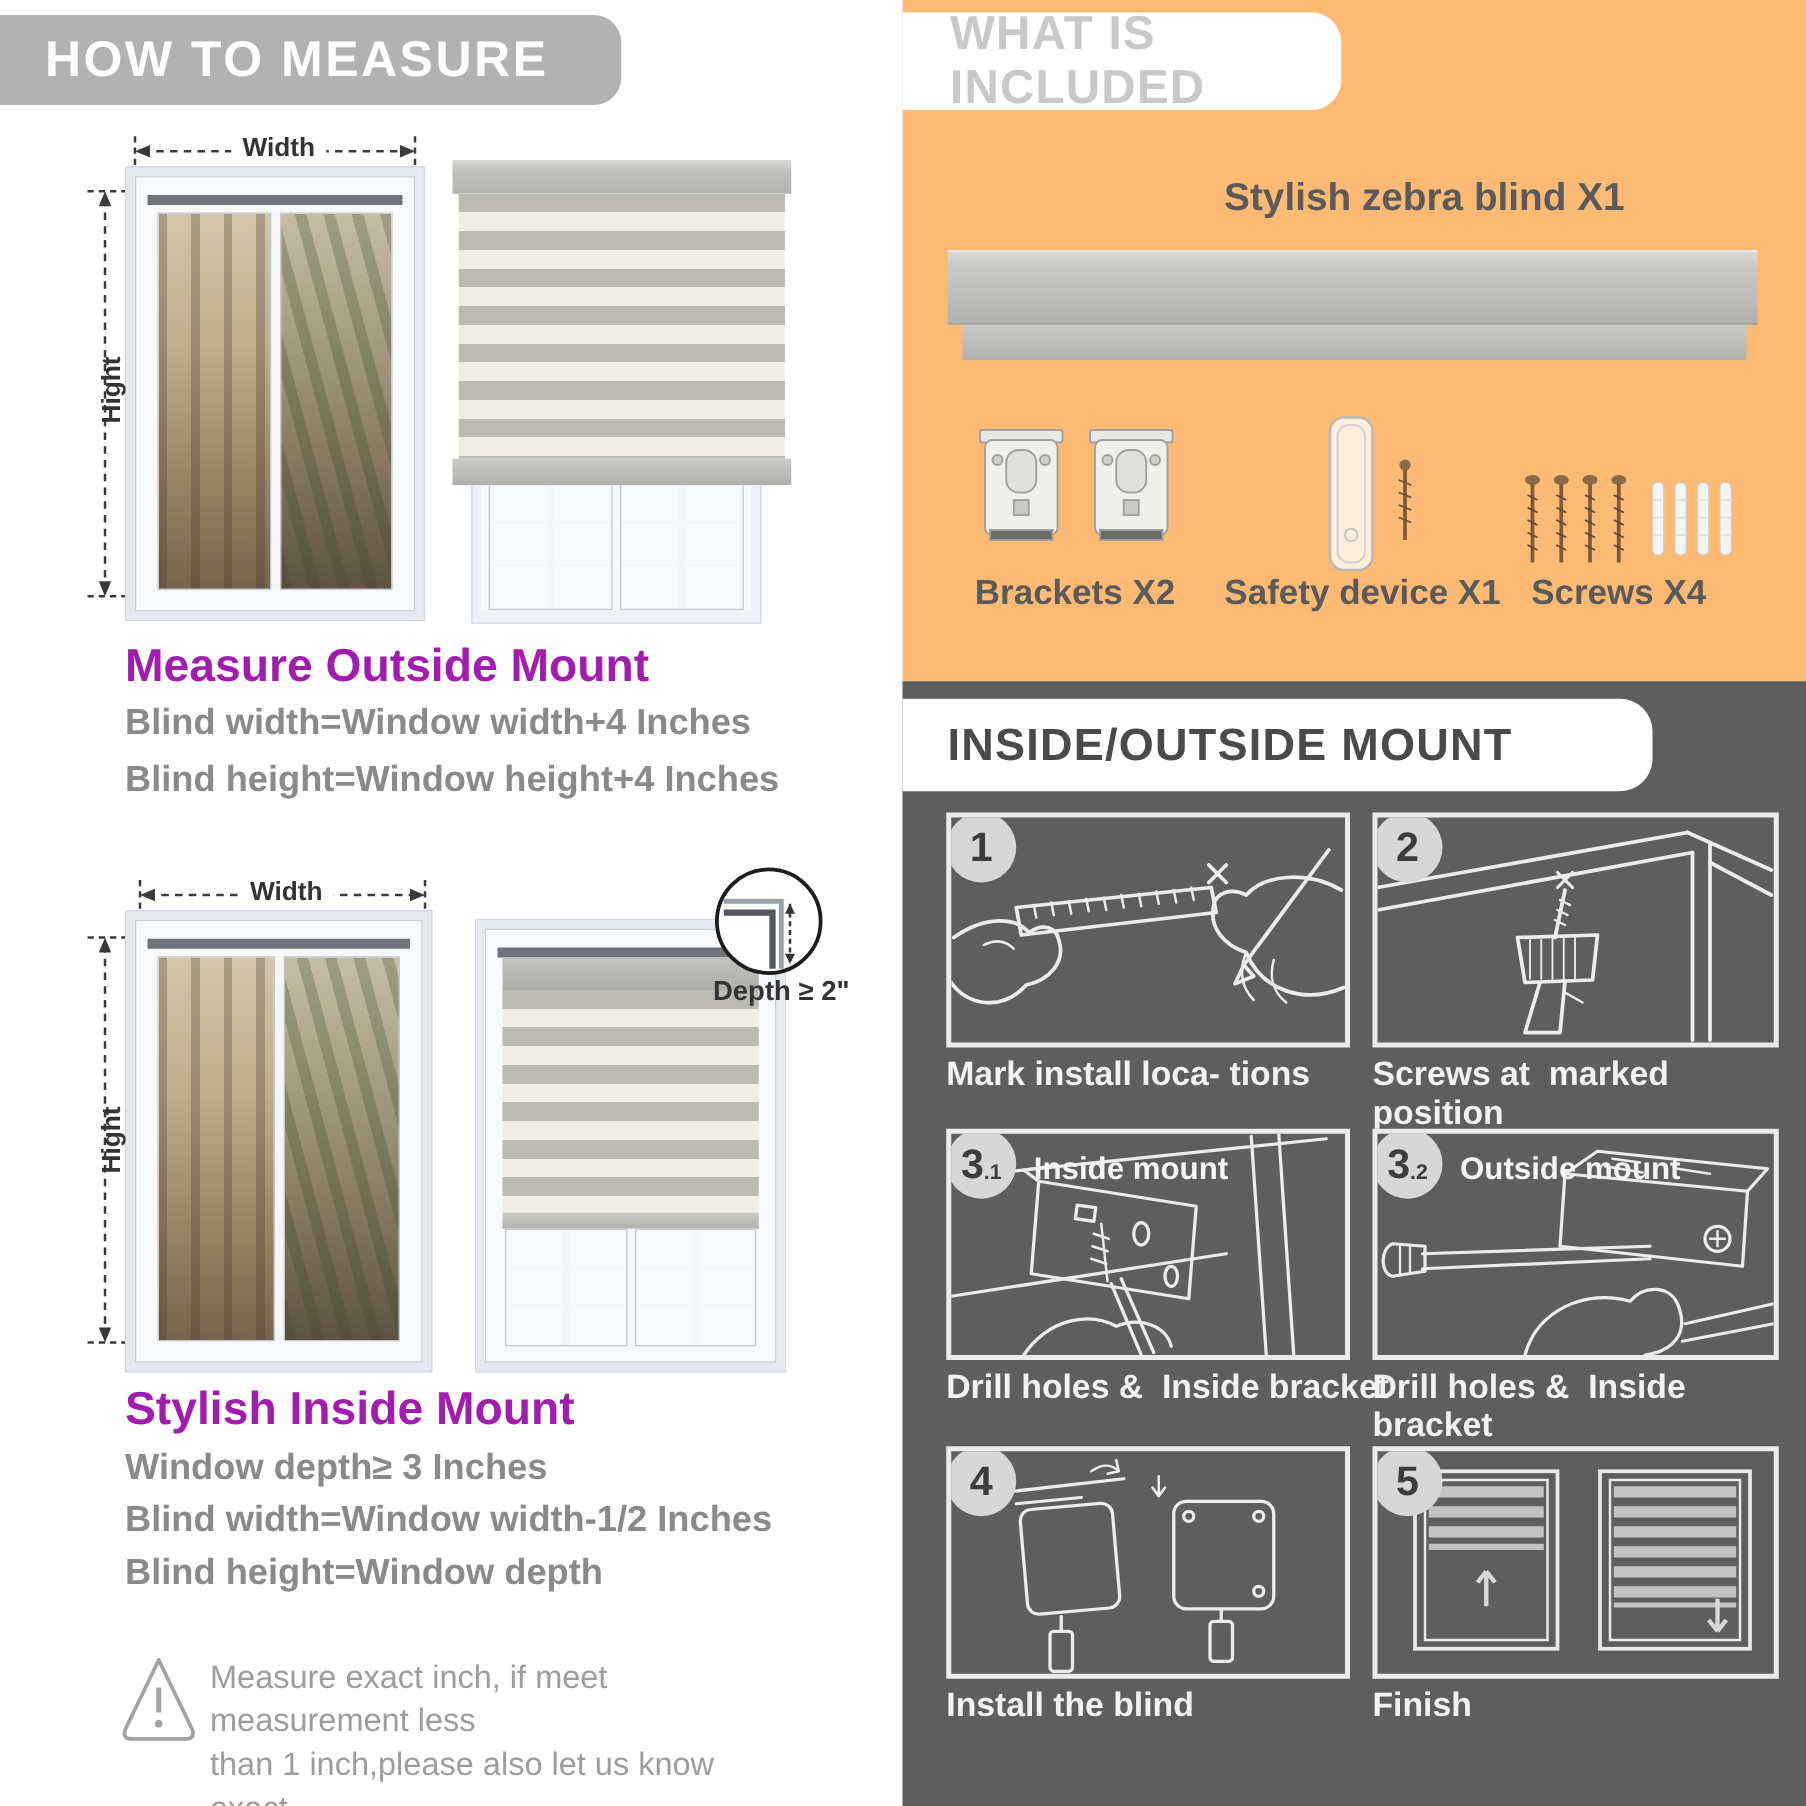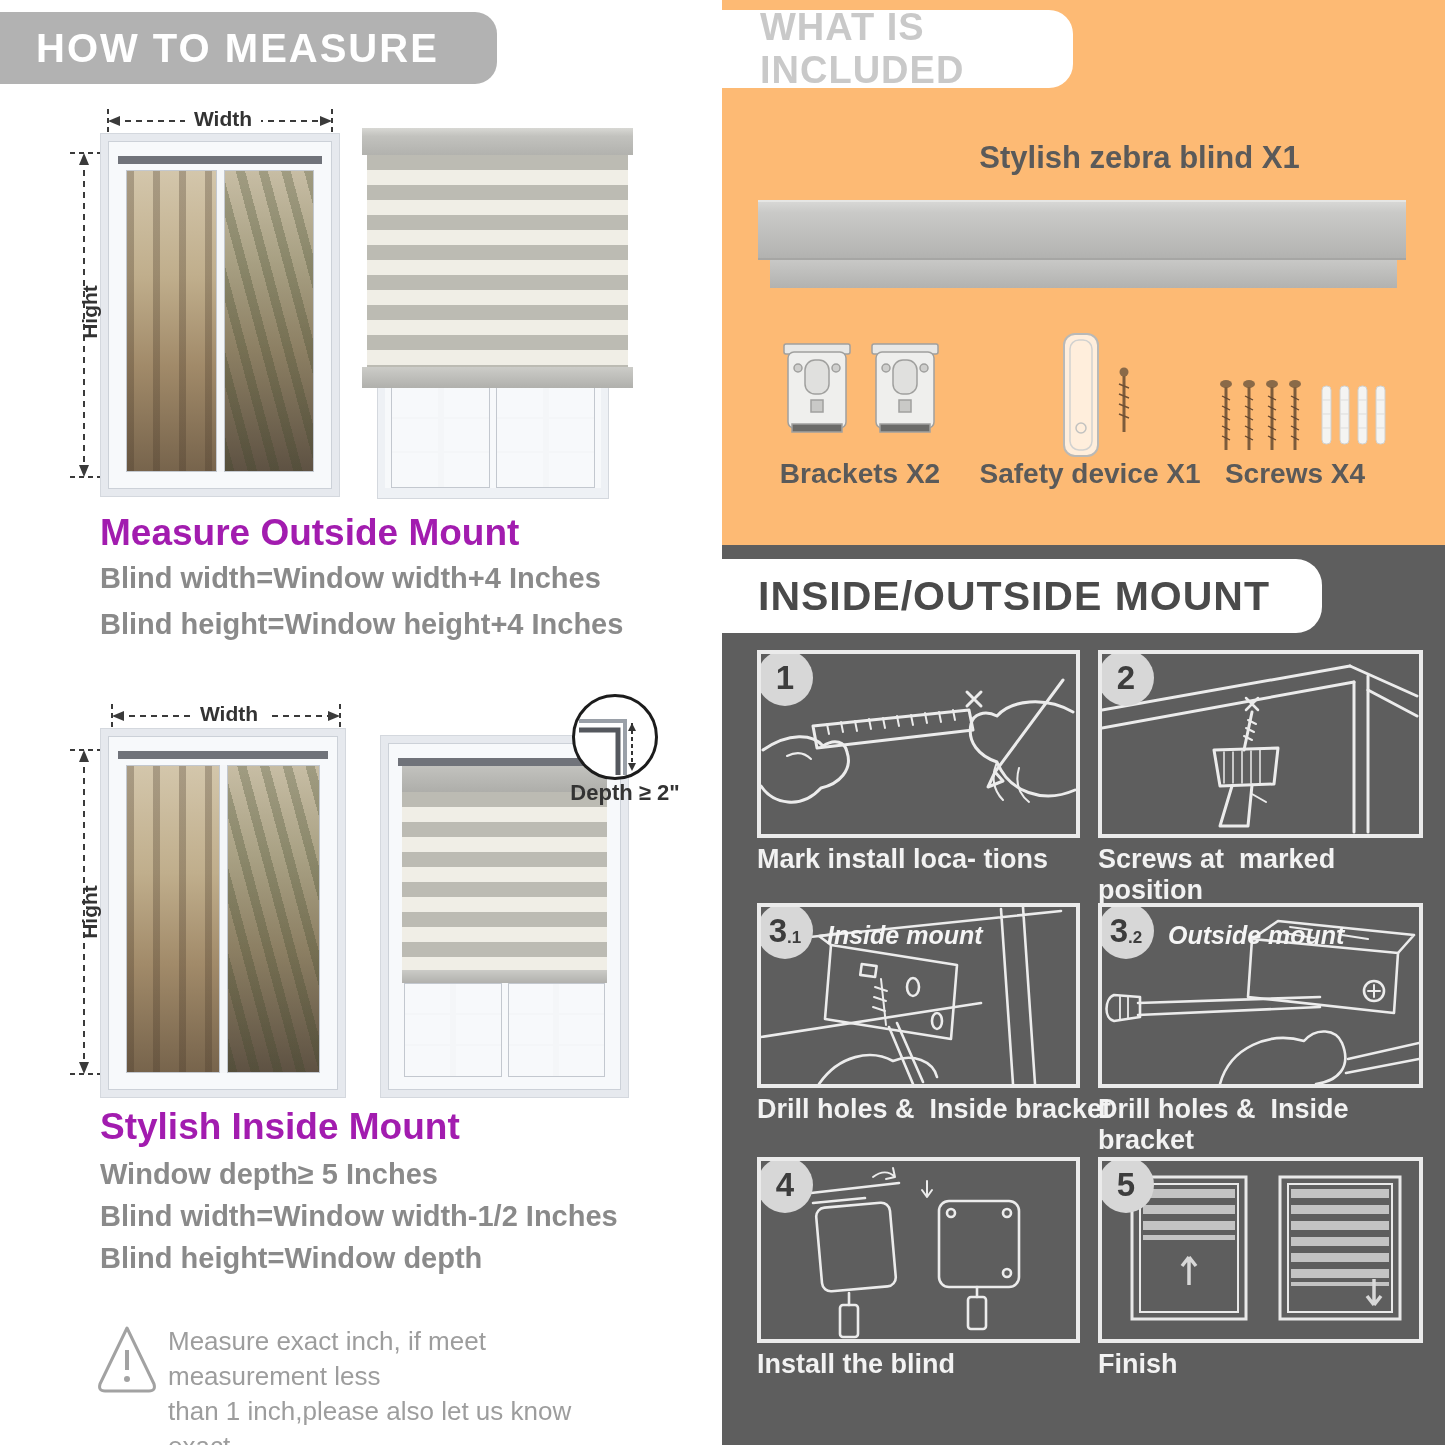--- a/index.html
+++ b/index.html
@@ -43,27 +43,27 @@
   .banner-incl{position:absolute;left:0;top:10px;width:351px;height:78px;background:#ffffff;
     border-radius:0 24px 24px 0;display:flex;align-items:center;padding-left:38px;box-sizing:border-box;
     color:#c9c9c9;font-size:38px;font-weight:bold;letter-spacing:1px;}
   .incl-title{position:absolute;left:0;top:140px;width:835px;text-align:center;
     font-size:31px;font-weight:bold;color:#5a5a5a;}
   .item-label{position:absolute;top:458px;font-size:28px;font-weight:bold;color:#5a5a5a;text-align:center;}
   
   .right-bot{left:722px;top:545px;width:723px;height:900px;background:#5e5e5e;}
   .banner-mount{position:absolute;left:0;top:14px;width:600px;height:74px;background:#ffffff;
     border-radius:0 26px 26px 0;display:flex;align-items:center;padding-left:36px;box-sizing:border-box;
-    color:#4a4a4a;font-size:41px;font-weight:bold;letter-spacing:1px;text-align:center;}
+    color:#4a4a4a;font-size:36px;font-weight:bold;letter-spacing:1px;text-align:center;}
   .panel{position:absolute;border:4px solid #ebebeb;box-sizing:border-box;overflow:hidden;background:#5e5e5e;}
   .badge{position:absolute;left:-4px;top:-4px;width:56px;height:56px;border-radius:50%;
     background:#d7d7d7;color:#3d3d3d;display:flex;align-items:center;justify-content:center;
     font-weight:bold;font-size:33px;}
   .badge .sub{font-size:17px;margin-top:14px;}
-  .panel-title{position:absolute;left:66px;top:14px;color:#f5f5f5;font-size:25px;font-weight:bold;font-style:italic;}
+  .panel-title{position:absolute;left:66px;top:14px;color:#f5f5f5;font-size:25px;font-weight:bold;}
   .caption{position:absolute;color:#f2f2f2;font-size:27px;font-weight:bold;white-space:pre-wrap;}
   svg{display:block;}
 </style>
 </head>
 <body>
 
 <div class="page">
 
   <div class="abs banner-left">
     <span>HOW TO MEASURE</span>
@@ -170,21 +170,21 @@
       <path d="M4,24 L50,24 L50,78" stroke="#9aa0a8" stroke-width="4" fill="none"></path>
       <path d="M4,33 L43,33 L43,78" stroke="#55585e" stroke-width="5" fill="none"></path>
       <line x1="57" y1="26" x2="57" y2="74" stroke="#333" stroke-width="2" stroke-dasharray="4 3"></line>
       <polygon points="57,26 53,34 61,34" fill="#333"></polygon>
       <polygon points="57,74 53,66 61,66" fill="#333"></polygon>
     </svg>
   </div>
   <div class="abs depth-label" style="left:558px;top:780px;width:134px">Depth ≥ 2"</div>
 
   <div class="abs h-title" style="left:100px;top:1106px">Stylish Inside Mount</div>
-  <div class="abs h-line" style="left:100px;top:1158px">Window depth≥ 5 Inches</div>
+  <div class="abs h-line" style="left:100px;top:1158px">Window depth≥ 3 Inches</div>
   <div class="abs h-line" style="left:100px;top:1200px">Blind width=Window width-1/2 Inches</div>
   <div class="abs h-line" style="left:100px;top:1242px">Blind height=Window depth</div>
 
   <svg class="abs" style="left:94px;top:1320px" width="66" height="78" viewBox="0 0 66 78">
     <path d="M33,8 L60,64 Q62,71 55,71 L11,71 Q4,71 6,64 Z" fill="none" stroke="#a2a2a2" stroke-width="3" stroke-linejoin="round"></path>
     <line x1="33" y1="30" x2="33" y2="50" stroke="#a2a2a2" stroke-width="4"></line>
     <circle cx="33" cy="59" r="3" fill="#a2a2a2"></circle>
   </svg>
   <div class="abs warn-text" style="left:168px;top:1324px;width:420px">
     <div>Measure exact inch, if meet measurement less</div>

